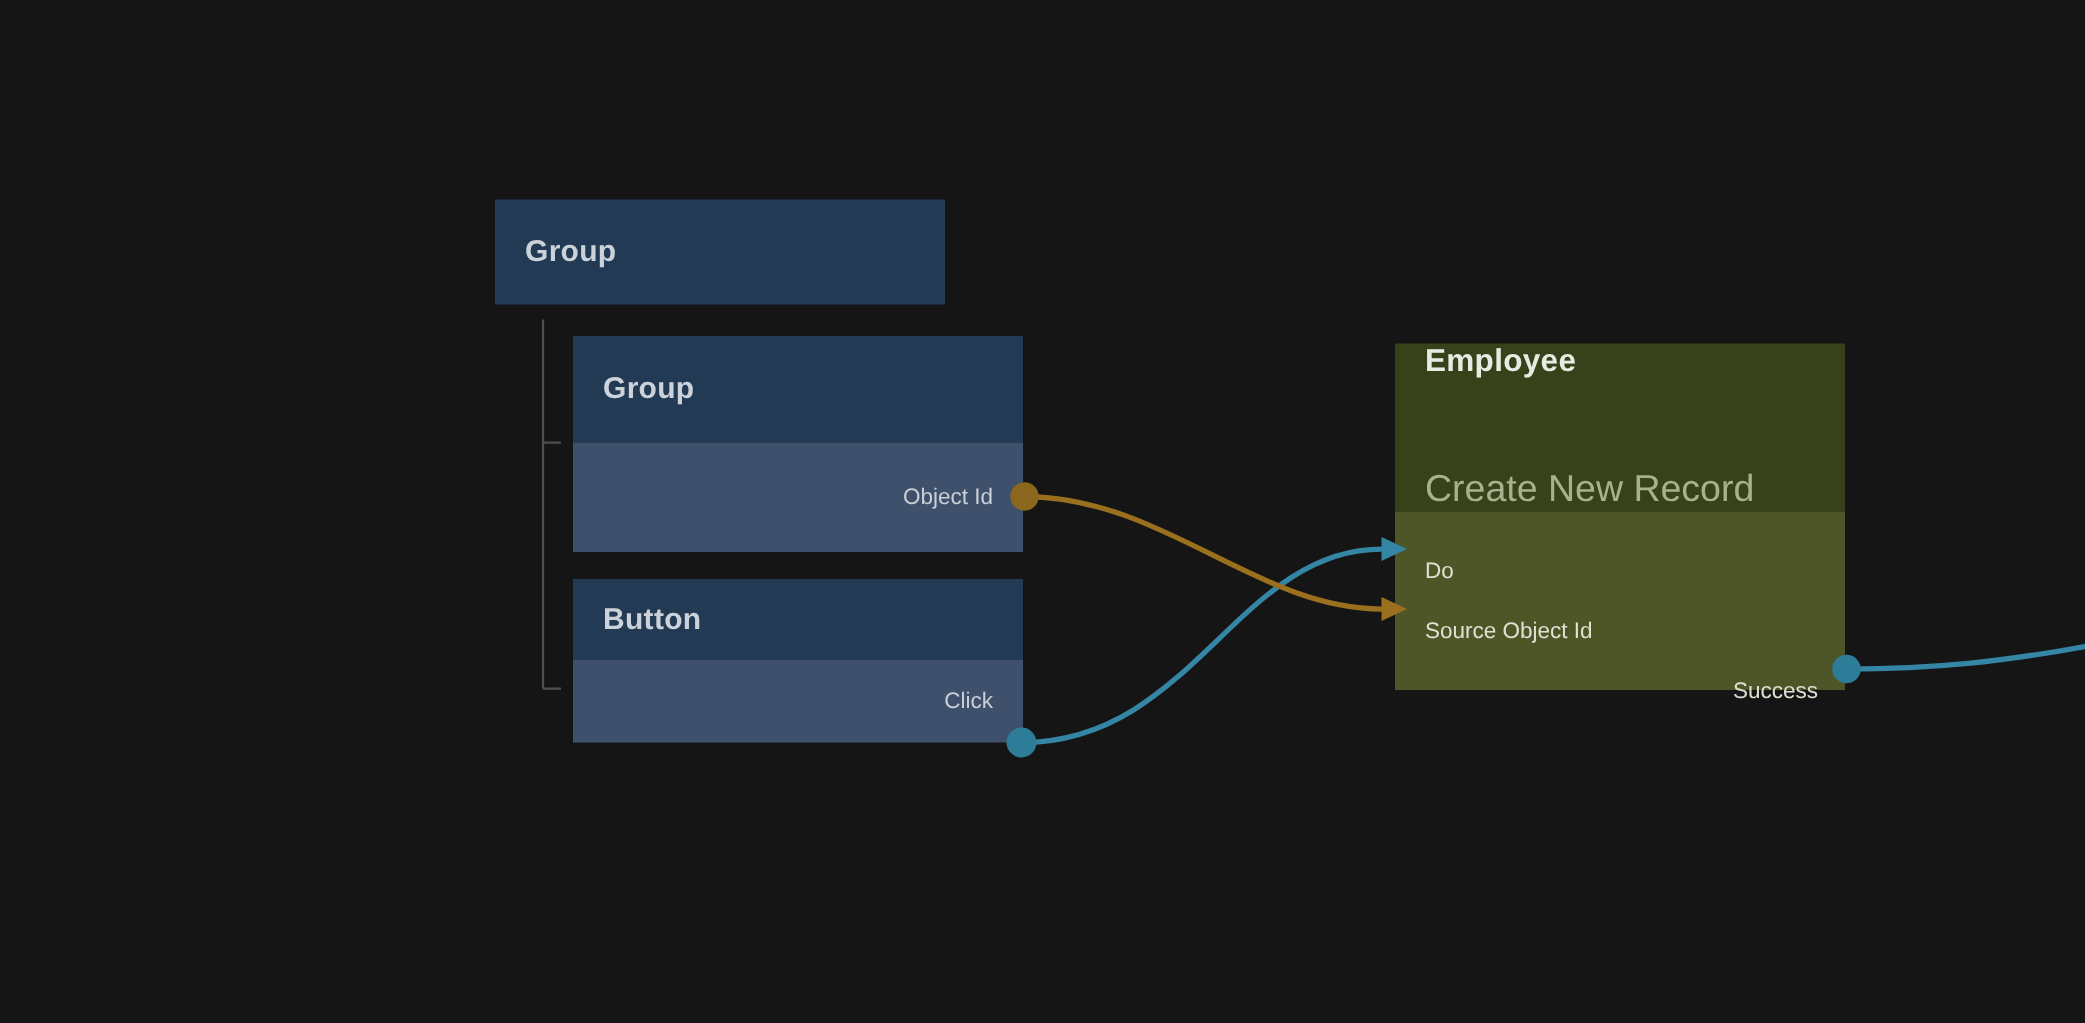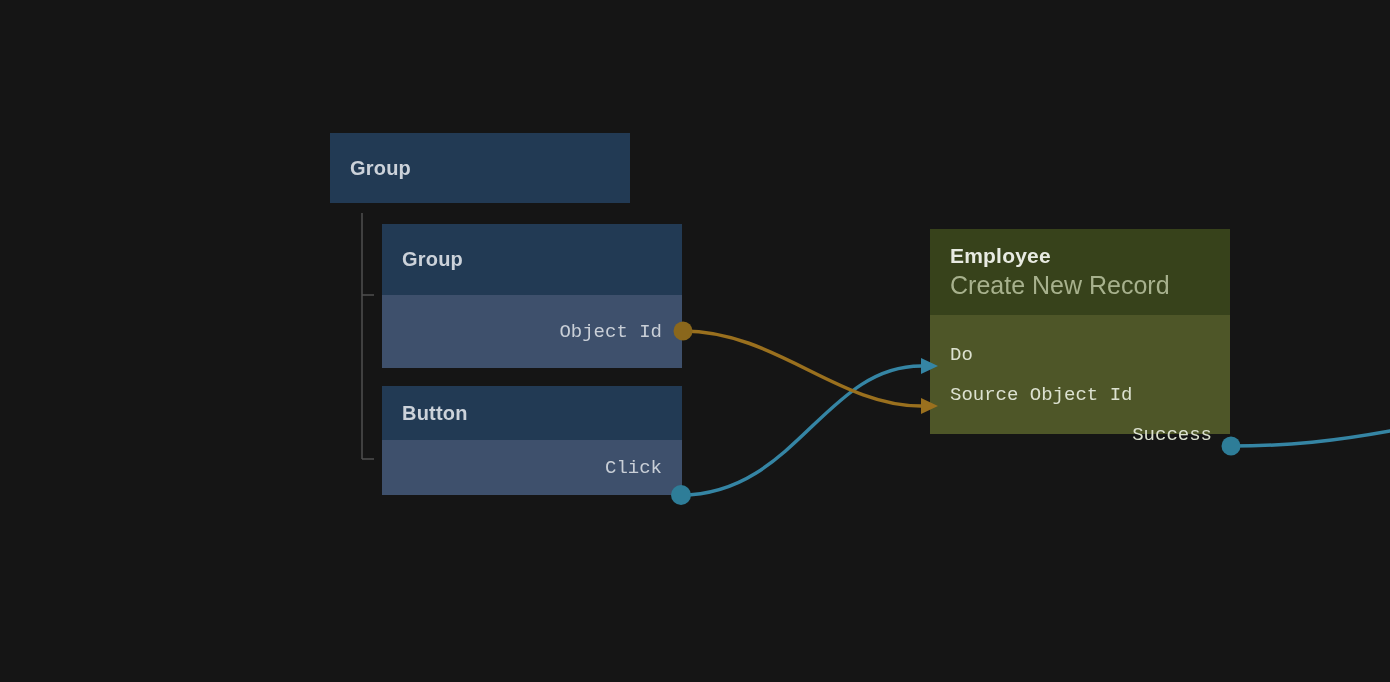--- a/index.html
+++ b/index.html
@@ -43,31 +43,30 @@
 
   #form-node   { left: 382px; top: 224px; }
   #form-node .node-header { height: 71px; }
   #form-node .node-body   { height: 73px; }
 
   #button-node { left: 382px; top: 386px; }
   #button-node .node-header { height: 54px; }
   #button-node .node-body   { height: 55px; }
 
   #employee-node { left: 930px; top: 229px; }
-  #employee-node .node-header { height: 86px; }
+  #employee-node .node-header { height: 112px; justify-content: space-between; }
   #employee-node .node-body   { height: 119px; box-sizing: border-box; padding-top: 20px; }
 
   .node-body { display: flex; flex-direction: column; justify-content: center; }
 
   .port-row {
     height: 40px; line-height: 40px;
     box-sizing: border-box;
-    font-size: 19px;
+    font-size: 15px;
     color: var(--port-text-blue, #c9cfd7);
-    font-family: Liberation Mono, monospace;
   }
   .port-row.out { text-align: right; padding-right: 20px; }
   .port-row.in  { text-align: left;  padding-left: 20px; }
   .green .port-row { color: var(--port-text-green, #dce1d0); }
   .green .port-row.out { padding-right: 18px; }
 
   .green .node-title { color: var(--green-title, #e8ebe2); font-size: 21px; }
   .node-subtitle {
     color: var(--green-subtitle, #a7b18d);
     font-size: 25px; font-weight: 400; margin-top: 3px;

